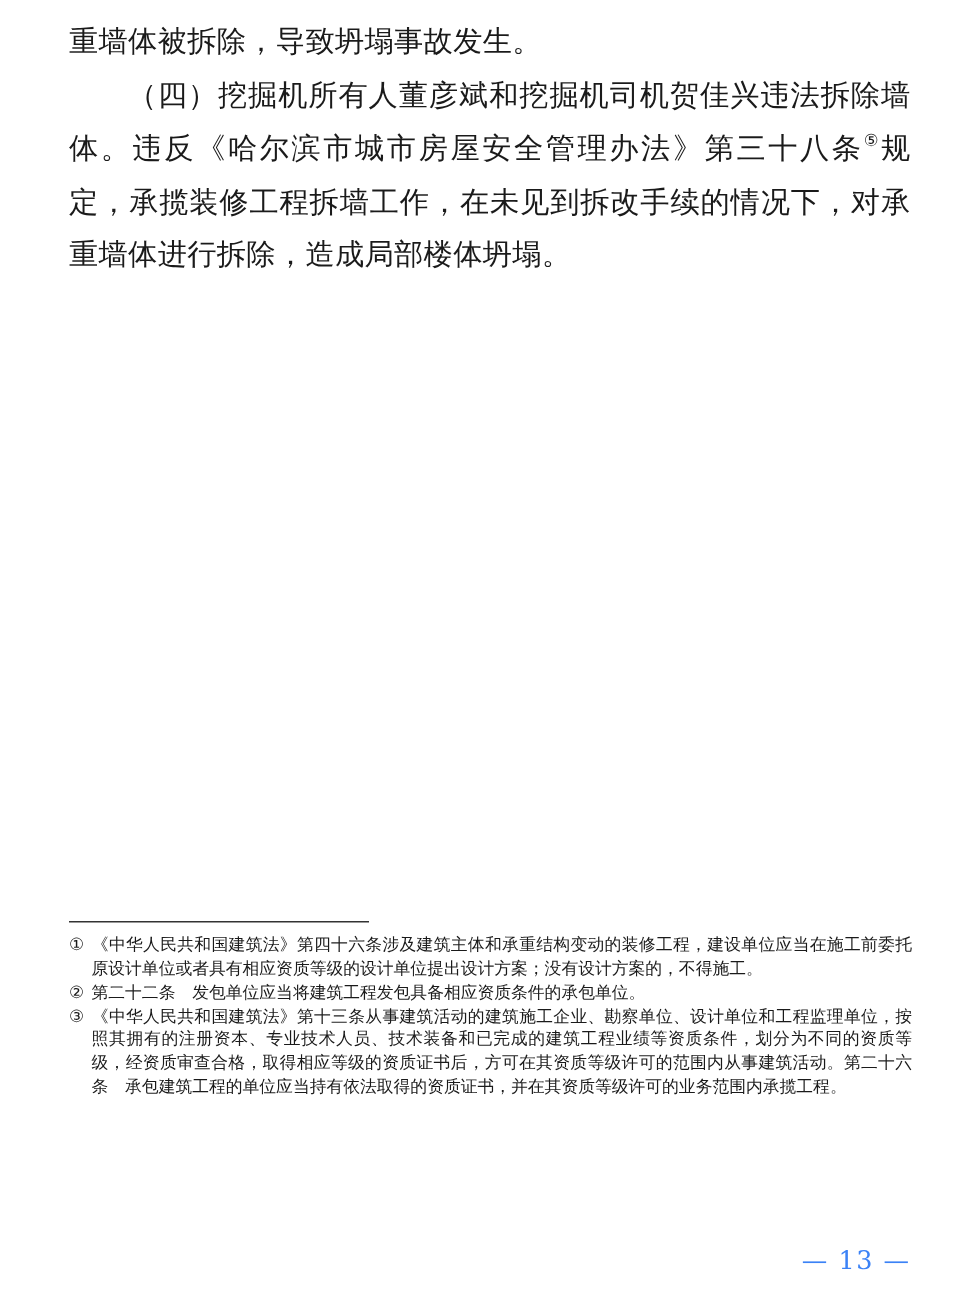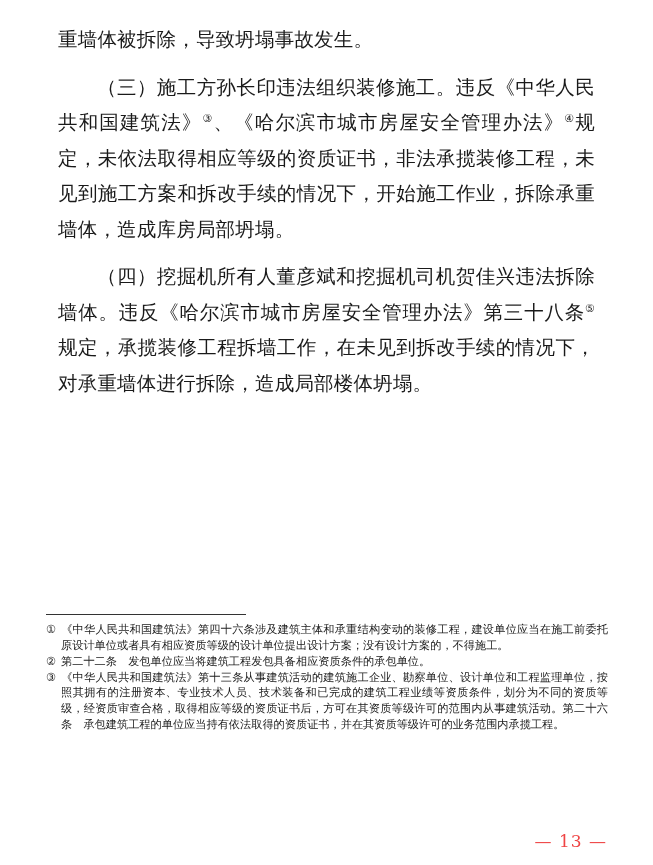--- a/index.html
+++ b/index.html
@@ -23,21 +23,21 @@
     padding: 10px 46px 0 46px;
   }
   .body-text {
     font-size: 19.5px;
     line-height: 35.5px;
     text-align: justify;
     text-justify: inter-ideograph;
     letter-spacing: 0.2px;
   }
   .body-text p {
-    margin: 12px;
+    margin: 0;
   }
   .body-text p.indent {
     text-indent: 2em;
   }
   .sup {
     font-size: 11px;
     vertical-align: super;
     line-height: 0;
   }
   .fn-rule {
@@ -68,31 +68,30 @@
     display: inline-block;
     width: 15px;
     text-indent: 0;
   }
   .page-number {
     position: absolute;
     right: 46px;
     bottom: 14px;
     font-size: 17px;
     letter-spacing: 1px;
-    color: #ef4444;
+    color: #3b82f6;
   }
 </style>
 </head>
 <body>
 
 <div class="page">
 
   <div class="body-text">
       <p><span>重墙体被拆除，导致坍塌事故发生。</span></p>
-      <p class="indent"><span>（三）施工方孙长印违法组织装修施工。违反《中华人民共和国建筑法》</span><span class="sup">③</span><span>、《哈尔滨市城市房屋安全管理办法》</span><span class="sup">④</span><span>规定，未依法取得相应等级的资质证书，非法承揽装修工程，未见到施工方案和拆改手续的情况下，开始施工作业，拆除承重墙体，造成库房局部坍塌。</span></p>
       <p class="indent"><span>（四）挖掘机所有人董彦斌和挖掘机司机贺佳兴违法拆除墙体。违反《哈尔滨市城市房屋安全管理办法》第三十八条</span><span class="sup">⑤</span><span>规定，承揽装修工程拆墙工作，在未见到拆改手续的情况下，对承重墙体进行拆除，造成局部楼体坍塌。</span></p>
     </div>
 
   <div class="fn-rule"></div>
 
   <div class="footnotes">
     <p class="fn"><span class="fn-marker">①</span><span>《中华人民共和国建筑法》第四十六条涉及建筑主体和承重结构变动的装修工程，建设单位应当在施工前委托原设计单位或者具有相应资质等级的设计单位提出设计方案；没有设计方案的，不得施工。</span></p>
     <p class="fn"><span class="fn-marker">②</span><span>第二十二条　发包单位应当将建筑工程发包具备相应资质条件的承包单位。</span></p>
     <p class="fn"><span class="fn-marker">③</span><span>《中华人民共和国建筑法》第十三条从事建筑活动的建筑施工企业、勘察单位、设计单位和工程监理单位，按照其拥有的注册资本、专业技术人员、技术装备和已完成的建筑工程业绩等资质条件，划分为不同的资质等级，经资质审查合格，取得相应等级的资质证书后，方可在其资质等级许可的范围内从事建筑活动。第二十六条　承包建筑工程的单位应当持有依法取得的资质证书，并在其资质等级许可的业务范围内承揽工程。</span></p>
   </div>

